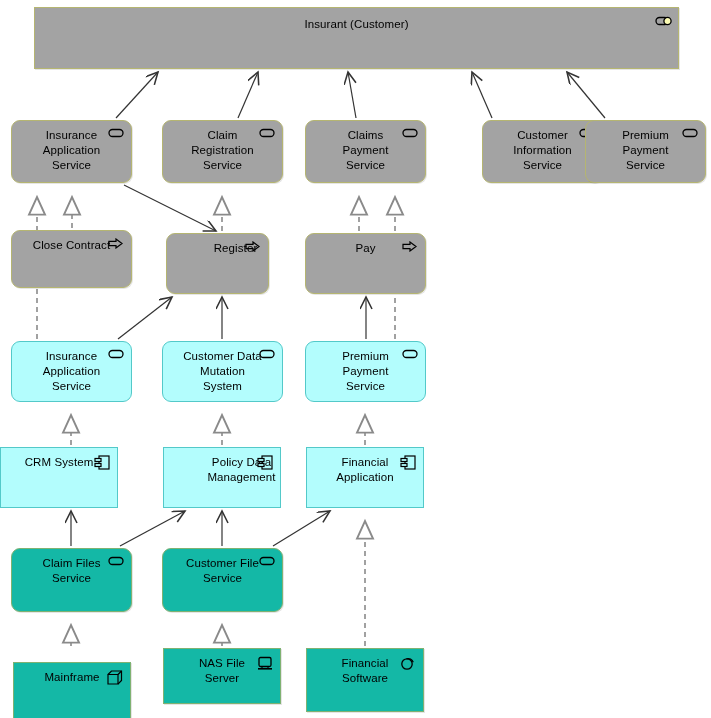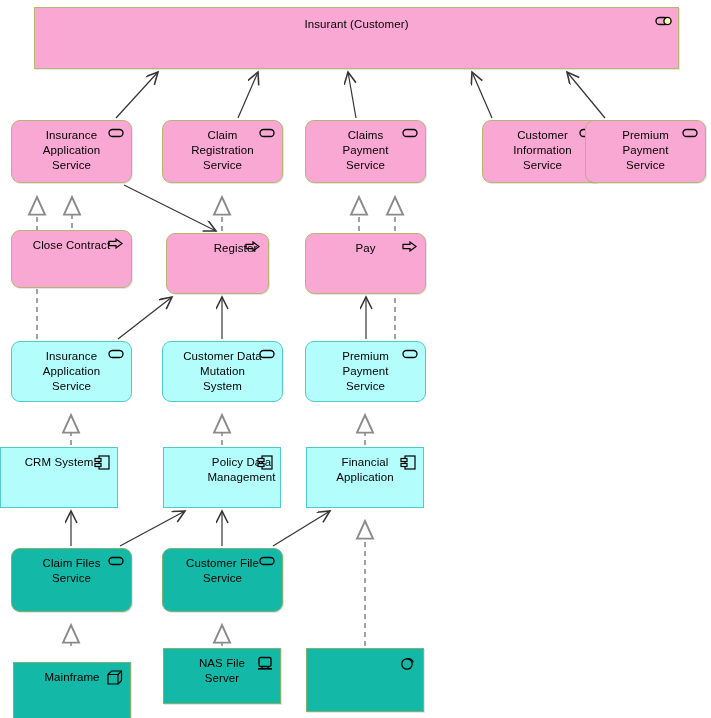--- a/index.html
+++ b/index.html
@@ -6,21 +6,21 @@
   body{font-family:"Liberation Sans", sans-serif;}
   #canvas{position:relative;width:711px;height:718px;background:#ffffff;overflow:hidden;}
   svg.links{position:absolute;left:0;top:0;width:711px;height:718px;pointer-events:none;}
   .node{position:absolute;box-sizing:border-box;border:1px solid #9a9a6a;
         display:flex;align-items:flex-start;justify-content:center;
         text-align:center;padding-top:7px;}
   .node .lbl{display:block;font-size:11.5px;line-height:15px;color:#000;
              letter-spacing:0.1px;padding:0 20px;}
   .node.sq{border-radius:0;}
   .node.rnd{border-radius:9px;}
-  .biz{background:#f9a8d4;border-color:#b5b571;box-shadow:1px 1px 0 rgba(0,0,0,.10);}
+  .biz{background:#a3a3a3;border-color:#b5b571;box-shadow:1px 1px 0 rgba(0,0,0,.10);}
   .app{background:#b3fdfd;border-color:#53c9c9;}
   .tec{background:#14b8a6;border-color:#7fb272;box-shadow:1px 1px 0 rgba(0,0,0,.10);}
   .banner .lbl{padding-top:2px;}
   .ico{position:absolute;right:7px;top:7px;width:16px;height:13px;}
   .ico svg{display:block;}
 </style>
 </head>
 <body>
 
 <div id="canvas">
@@ -240,20 +240,21 @@
     <span class="ico">
       <svg width="16" height="15" viewBox="0 0 16 15">
           <rect x="2" y="1.5" width="12" height="9" rx="1.5" fill="none" stroke="#000" stroke-width="1.3"></rect>
           <path d="M1,12.8 L15,12.8" stroke="#000" stroke-width="1.6"></path>
           <path d="M5,10.5 L5,12.8 M11,10.5 L11,12.8" stroke="#000" stroke-width="1.1"></path>
         </svg>
     </span>
   </div>
 
   <div class="node tec sq" style="left:306px;top:648px;width:118px;height:64px;">
+    <span class="lbl">Financial Software</span>
     <span class="ico">
       <svg width="16" height="15" viewBox="0 0 16 15">
           <circle cx="7" cy="8" r="5.2" fill="none" stroke="#000" stroke-width="1.3"></circle>
           <path d="M6.5,2.9 A5.2,5.2 0 0 1 13.2,6.2" fill="none" stroke="#000" stroke-width="1.3"></path>
         </svg>
     </span>
   </div>
 
 </div>
 

